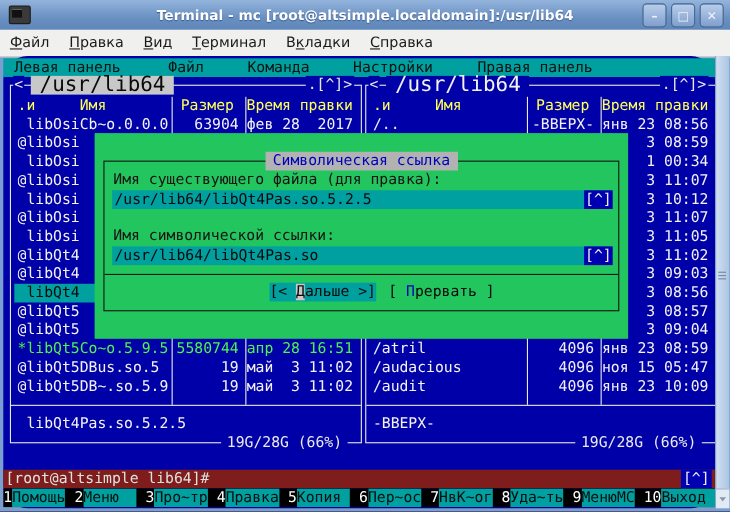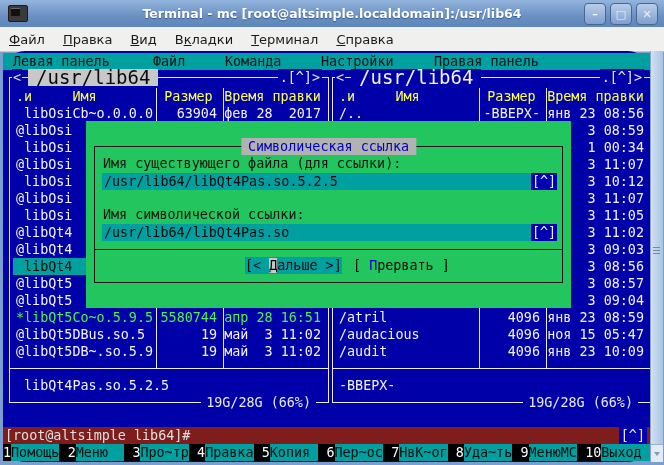--- a/index.html
+++ b/index.html
@@ -105,22 +105,22 @@
       <span class="wbtn">–</span>
       <span class="wbtn">□</span>
       <span class="wbtn">✕</span>
     </span>
   </div>
 
   <div class="menubar" id="menubar">
       <span class="menu-item"><span></span><span class="mkey">Ф</span><span>айл</span></span>
       <span class="menu-item"><span></span><span class="mkey">П</span><span>равка</span></span>
       <span class="menu-item"><span></span><span class="mkey">В</span><span>ид</span></span>
+      <span class="menu-item"><span></span><span class="mkey">Т</span><span>ерминал</span></span>
       <span class="menu-item"><span>В</span><span class="mkey">к</span><span>ладки</span></span>
-      <span class="menu-item"><span></span><span class="mkey">Т</span><span>ерминал</span></span>
       <span class="menu-item"><span></span><span class="mkey">С</span><span>правка</span></span>
     </div>
 
   <div class="term">
 
     <div class="trow mcmenu" id="mcmenu"><span style="left: 10px;">Левая панель</span><span style="left: 150px;">Файл</span><span style="left: 222px;">Команда</span><span style="left: 318px;">Настройки</span><span style="left: 431px;">Правая панель</span></div>
 
     <div class="panel lp">
       <span class="parrow">&lt;</span>
       <span class="ptitle active">/usr/lib64</span>
@@ -183,21 +183,21 @@
           <div class="prow" style="top: 265px;"><span class="c-name">/audit</span><span class="c-size">4096</span><span class="c-time">янв 23 10:09</span></div>
         </div>
       <div class="hsep"></div>
       <div class="pstatus">-ВВЕРХ-</div>
       <div class="pfree">19G/28G (66%)</div>
     </div>
 
     <div class="dialog">
       <div class="dframe">
         <span class="dtitle">Символическая ссылка</span>
-        <div class="dlabel dl1">Имя существующего файла (для ссылки):</div>
+        <div class="dlabel dl1">Имя существующего файла (для правка):</div>
         <div class="inbar ib1"><span>/usr/lib64/libQt4Pas.so.5.2.5</span><span class="inhist">[^]</span></div>
         <div class="dlabel dl2">Имя символической ссылки:</div>
         <div class="inbar ib2"><span>/usr/lib64/libQt4Pas.so</span><span class="inhist">[^]</span></div>
         <div class="dsep"></div>
         <span class="dbtn primary"><span>[&lt; </span><span class="bkey">Д</span><span>альше &gt;]</span></span>
         <span class="dbtn plain"><span>[ </span><span class="bkey">П</span><span>рервать ]</span></span>
       </div>
     </div>
 
     <div class="trow cmdrow"><span>[root@altsimple lib64]#</span><span class="cmd-hist">[^]</span></div>

